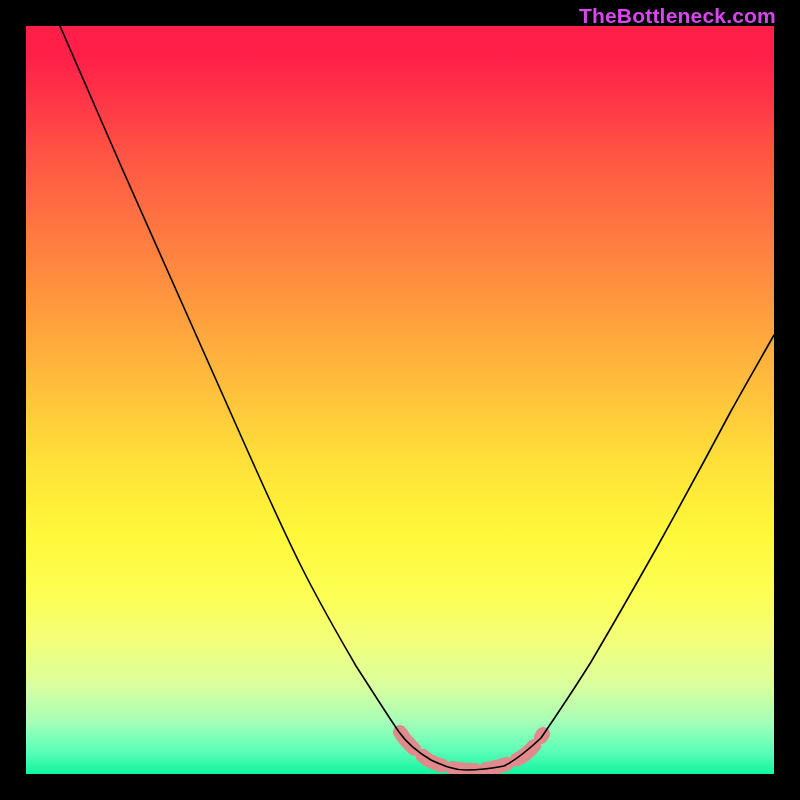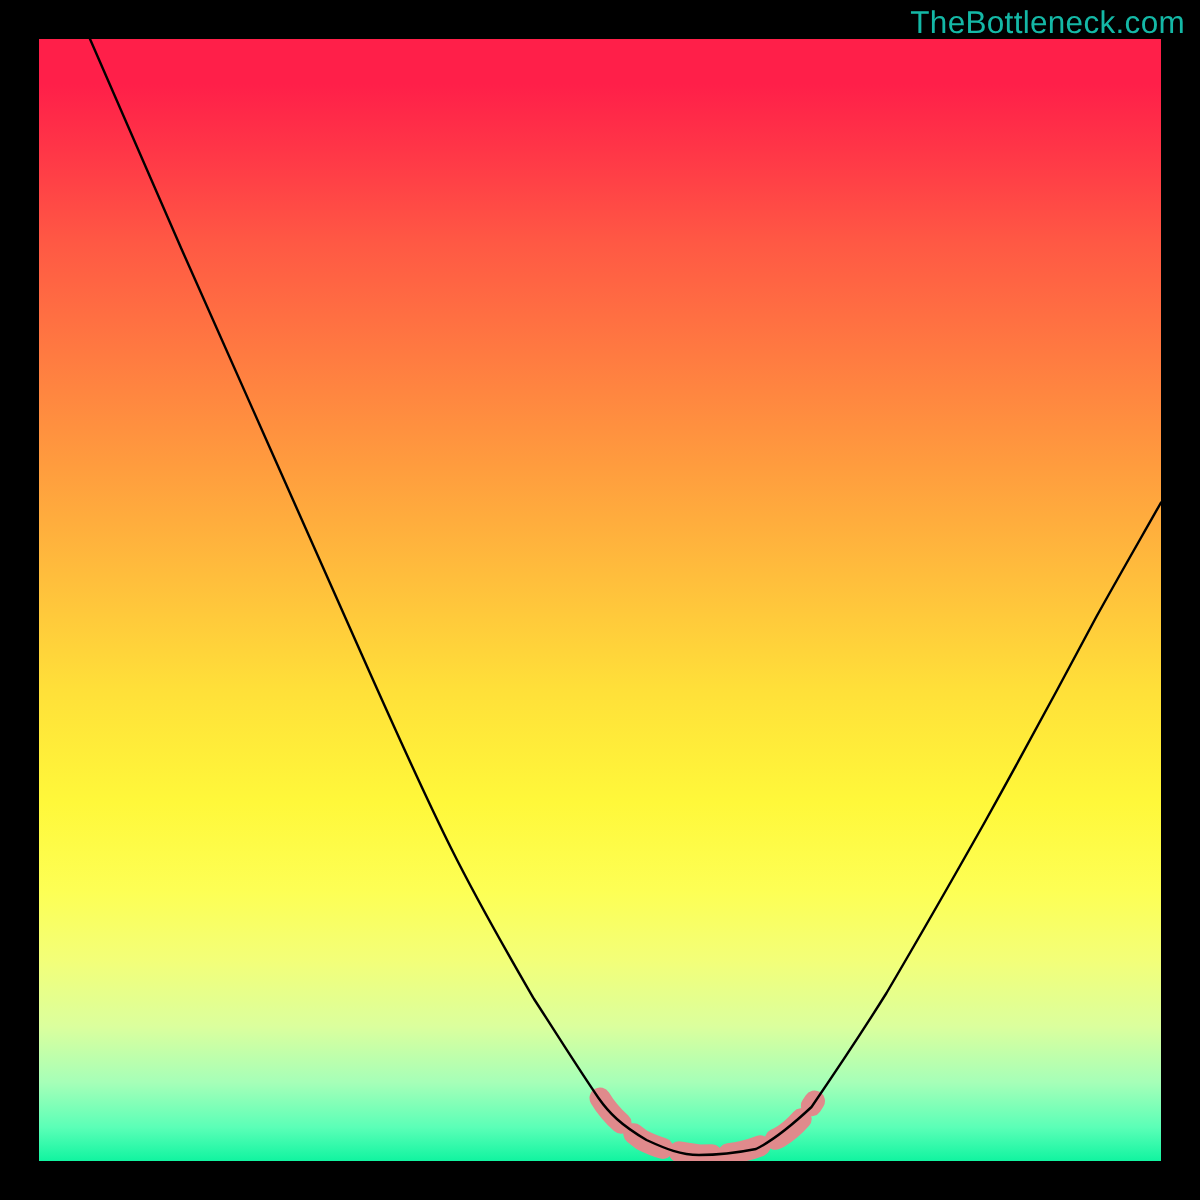--- a/index.html
+++ b/index.html
@@ -65,24 +65,24 @@
     stroke: #e08a8c;
     stroke-width: 14;
     stroke-linecap: round;
     stroke-linejoin: round;
     stroke-dasharray: 22 11;
   }
 
   .attribution {
     position: absolute;
     top: 4px;
-    right: 10px;
-    color: #14b8a6;
+    right: 24px;
+    color: #d946ef;
     font-size: 21px;
-    font-weight: 400;
+    font-weight: 700;
     letter-spacing: 0.2px;
   }
 </style>
 </head>
 <body>
 
 <div class="frame">
 
   <div class="plot-area">
     <div class="gradient-bg"></div>

